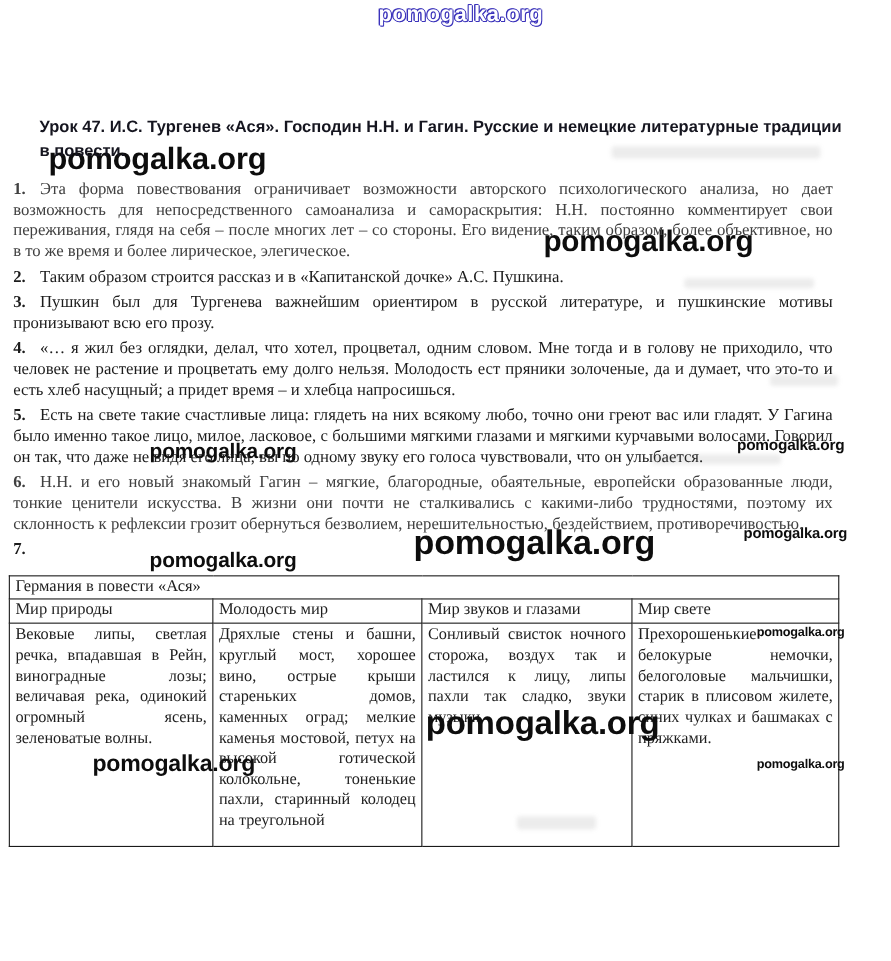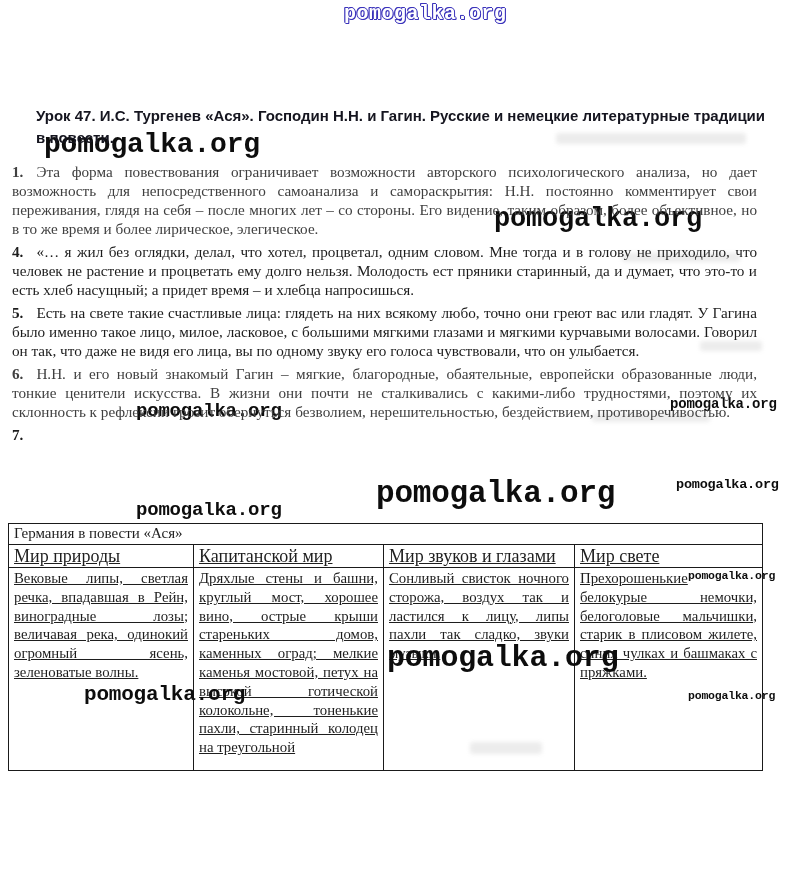--- a/index.html
+++ b/index.html
@@ -1,20 +1,20 @@
 <!DOCTYPE html>
 <html><head>
 <meta charset="utf-8">
 <style>
   html,body{margin:0;padding:0;background:#ffffff;}
   .page{position:relative;width:810px;height:874px;background:#ffffff;overflow:hidden;
         font-family:"Liberation Serif","DejaVu Serif",serif;}
 
   
-  .wm{position:absolute;font-family:Liberation Mono, monospace;
+  .wm{position:absolute;font-family:Liberation Sans, sans-serif;
       font-weight:600;color:#0d0d0d;white-space:nowrap;letter-spacing:-0.2px;}
   .wm-top{left:344px;top:2px;font-size:20px;letter-spacing:0.5px;color:#ffffff;
       text-shadow:-1px 0 #3b33bb,1px 0 #3b33bb,0 -1px #3b33bb,0 1px #3b33bb,
                   -1px -1px #3b33bb,1px 1px #3b33bb;}
   .wm-a{left:44px;top:129px;font-size:28px;}
   .wm-b{left:494px;top:204px;font-size:27px;}
   .wm-c{left:670px;top:396px;font-size:14px;}
   .wm-d{left:136px;top:400px;font-size:19px;}
   .wm-e{left:376px;top:476px;font-size:31px;}
   .wm-f{left:676px;top:477px;font-size:13.5px;}
@@ -37,23 +37,23 @@
   .content .num{font-weight:bold;margin-right:13px;}
   .faded{color:#404040;filter:blur(0.35px);}
 
   
   .gtable{position:absolute;left:8px;top:523px;width:754px;height:247px;
           border-collapse:collapse;table-layout:fixed;background:#ffffff;
           font-size:14.8px;color:#1e1e1e;z-index:2;}
   .gtable td,.gtable th{border:1.5px solid #1a1a1a;vertical-align:top;
           padding:1px 5px 0 5px;font-weight:normal;text-align:left;background:#ffffff;}
   .gtable .caption-row td{height:19px;font-size:15px;}
-  .gtable .header-row th{height:20px;font-size:18px;text-decoration:underline;}
+  .gtable .header-row th{height:20px;font-size:15px;}
   .gtable .body-row td{height:201px;}
-  .cellclip{height:201px;overflow:hidden;text-align:justify;line-height:18.8px;text-decoration:underline;}
+  .cellclip{height:201px;overflow:hidden;text-align:justify;line-height:18.8px;}
 
   
   .smudge{position:absolute;background:rgba(110,110,110,0.13);filter:blur(2px);
           border-radius:3px;z-index:1;}
   .sm1{left:556px;top:133px;width:190px;height:11px;}
   .sm2{left:622px;top:253px;width:118px;height:9px;}
   .sm3{left:700px;top:341px;width:62px;height:10px;}
   .sm4{left:592px;top:413px;width:118px;height:9px;}
   .sm5{left:470px;top:742px;width:72px;height:12px;z-index:4;}
 </style>
@@ -80,40 +80,42 @@
   <div class="smudge sm3"></div>
   <div class="smudge sm4"></div>
   <div class="smudge sm5"></div>
 
   <div class="title">
     <div class="title-inner">Урок 47. И.С. Тургенев «Ася». Господин Н.Н. и Гагин. Русские и немецкие литературные традиции в повести.</div>
   </div>
 
   <div class="content">
     <p class="faded"><b class="num">1.</b><span>Эта форма повествования ограничивает возможности авторского психологического анализа, но дает возможность для непосредственного самоанализа и самораскрытия: Н.Н. постоянно комментирует свои переживания, глядя на себя – после многих лет – со стороны. Его видение, таким образом, более объективное, но в то же время и более лирическое, элегическое.</span></p>
-    <p><b class="num">4.</b><span>«… я жил без оглядки, делал, что хотел, процветал, одним словом. Мне тогда и в голову не приходило, что человек не растение и процветать ему долго нельзя. Молодость ест пряники старинный, да и думает, что это-то и есть хлеб насущный; а придет время – и хлебца напросишься.</span></p>
+    <p><b class="num">2.</b><span>Таким образом строится рассказ и в «Капитанской дочке» А.С. Пушкина.</span></p>
+    <p><b class="num">3.</b><span>Пушкин был для Тургенева важнейшим ориентиром в русской литературе, и пушкинские мотивы пронизывают всю его прозу.</span></p>
+    <p><b class="num">4.</b><span>«… я жил без оглядки, делал, что хотел, процветал, одним словом. Мне тогда и в голову не приходило, что человек не растение и процветать ему долго нельзя. Молодость ест пряники золоченые, да и думает, что это-то и есть хлеб насущный; а придет время – и хлебца напросишься.</span></p>
     <p><b class="num">5.</b><span>Есть на свете такие счастливые лица: глядеть на них всякому любо, точно они греют вас или гладят. У Гагина было именно такое лицо, милое, ласковое, с большими мягкими глазами и мягкими курчавыми волосами. Говорил он так, что даже не видя его лица, вы по одному звуку его голоса чувствовали, что он улыбается.</span></p>
     <p class="faded"><b class="num">6.</b><span>Н.Н. и его новый знакомый Гагин – мягкие, благородные, обаятельные, европейски образованные люди, тонкие ценители искусства. В жизни они почти не сталкивались с какими-либо трудностями, поэтому их склонность к рефлексии грозит обернуться безволием, нерешительностью, бездействием, противоречивостью.</span></p>
     <p><b class="num">7.</b><span></span></p>
   </div>
 
   <table class="gtable">
     <colgroup>
       <col style="width:185px">
         <col style="width:190px">
         <col style="width:191px">
         <col style="width:188px">
     </colgroup>
     <tbody>
         <tr class="caption-row">
       <td colspan="4">Германия в повести «Ася»</td>
     </tr>
     <tr class="header-row">
       <th>Мир природы</th>
-      <th>Капитанской мир</th>
+      <th>Молодость мир</th>
       <th>Мир звуков и глазами</th>
       <th>Мир свете</th>
     </tr>
     <tr class="body-row">
       <td>
             <div class="cellclip">Вековые липы, светлая речка, впадавшая в Рейн, виноградные лозы; величавая река, одинокий огромный ясень, зеленоватые волны.</div>
           </td>
       <td>
             <div class="cellclip">Дряхлые стены и башни, круглый мост, хорошее вино, острые крыши стареньких домов, каменных оград; мелкие каменья мостовой, петух на высокой готической колокольне, тоненькие пахли, старинный колодец на треугольной</div>
           </td>

